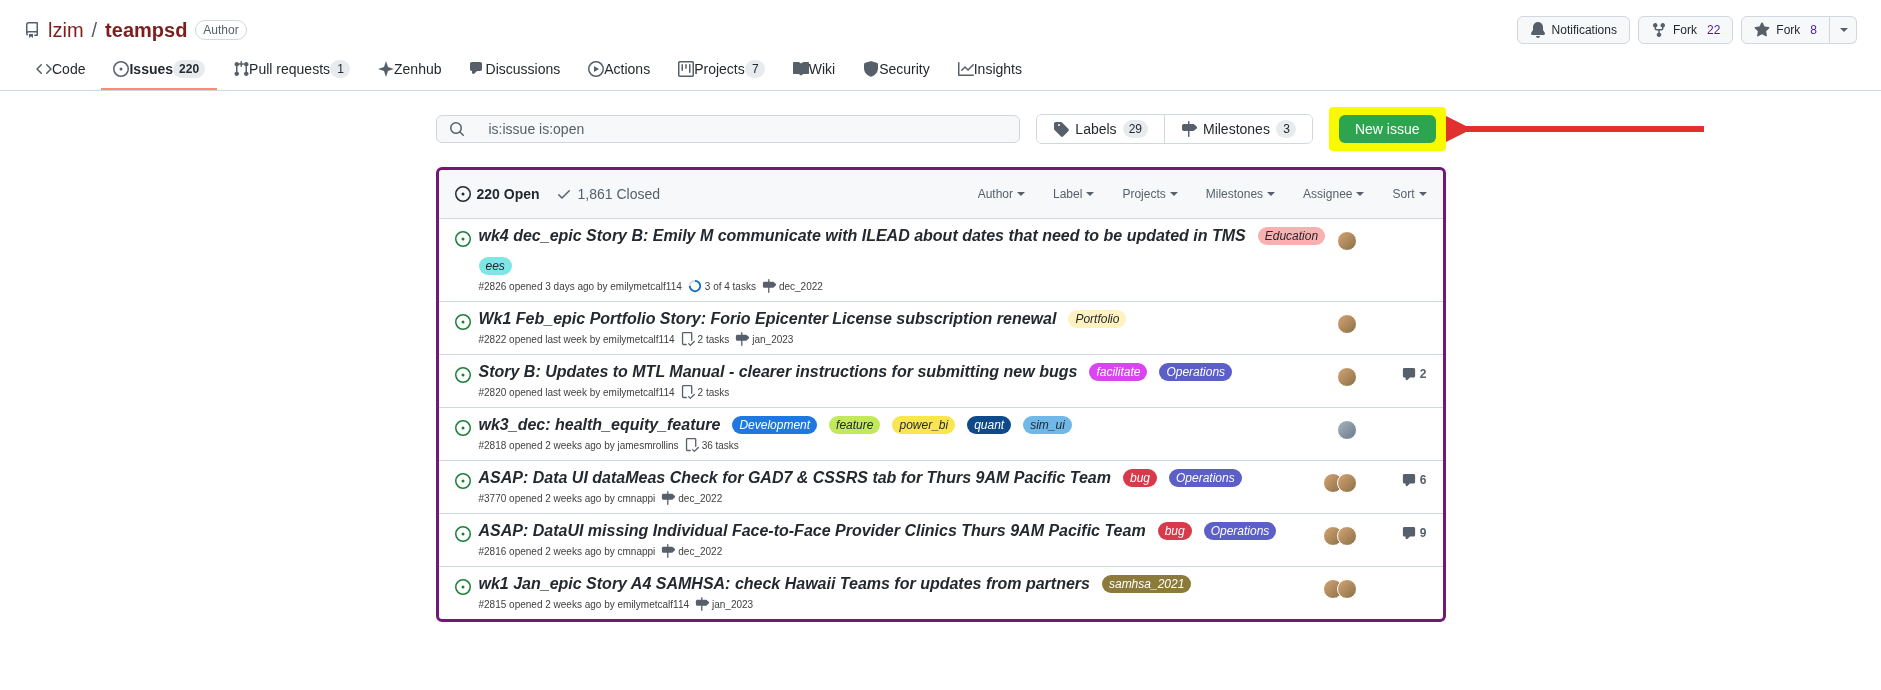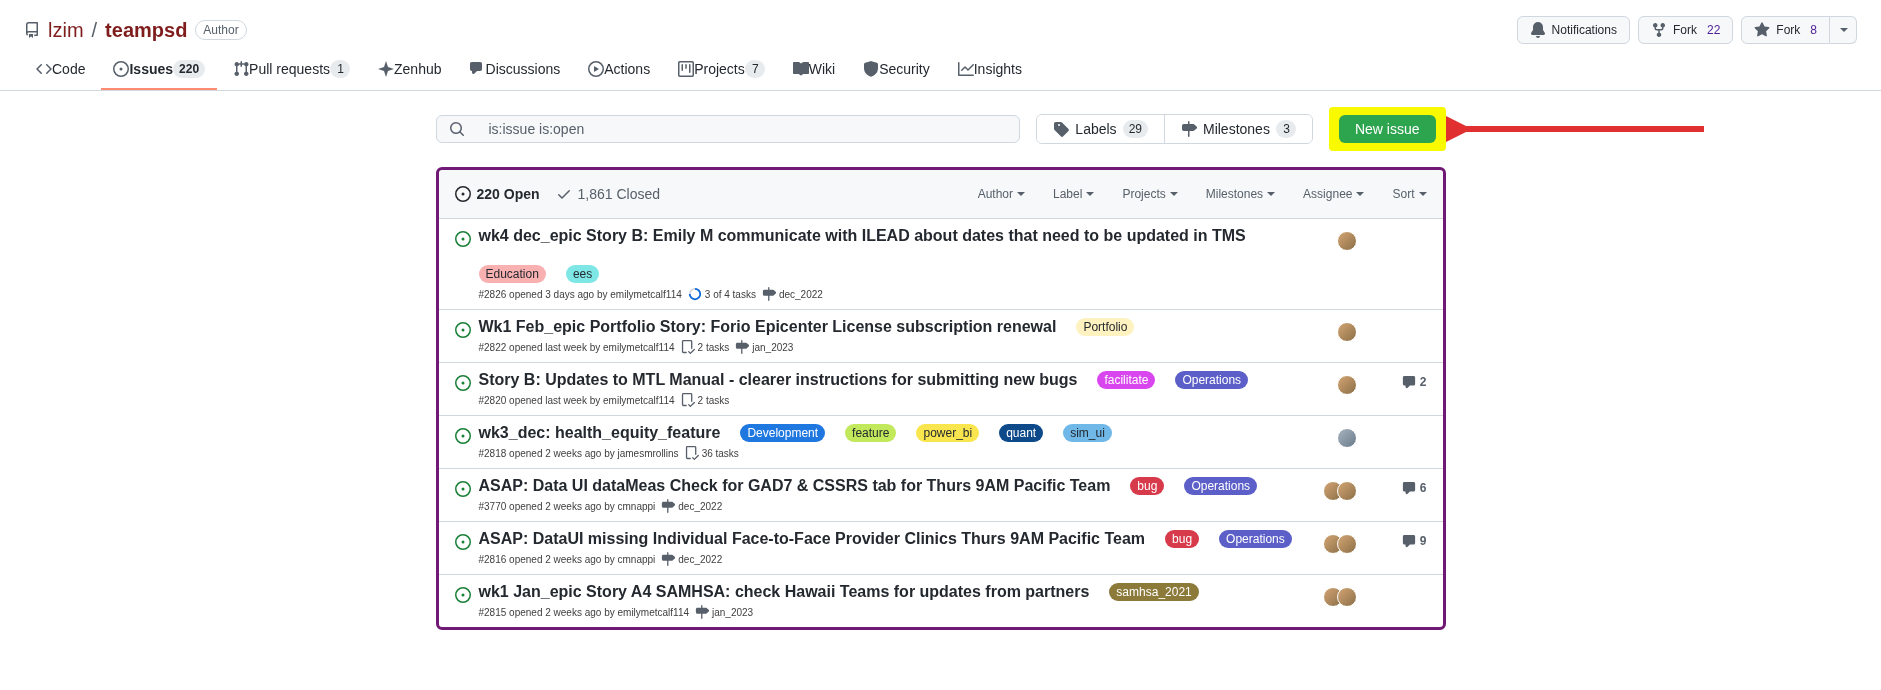--- a/index.html
+++ b/index.html
@@ -51,21 +51,21 @@
   .state-closed { color:#57606a; display:flex; align-items:center; gap:6px; }
   .filters { display:flex; gap:28px; color:#57606a; font-size:12px; }
   .filters span { display:inline-flex; align-items:center; gap:2px; }
   .caret { width:0; height:0; border-left:4px solid transparent; border-right:4px solid transparent; border-top:4px solid #57606a; display:inline-block; margin-left:2px; }
 
   .issue-row { display:flex; padding:8px 16px; border-bottom:1px solid #d0d7de; gap:8px; }
   .issue-row:last-child { border-bottom:none; }
   .issue-icon { color:#1a7f37; flex-shrink:0; padding-top:4px; }
   .issue-icon svg { fill:#1a7f37; }
   .issue-content { flex:1; min-width:0; }
-  .issue-title-line { display:flex; align-items:center; flex-wrap:wrap; gap:20px; }
+  .issue-title-line { display:flex; align-items:center; flex-wrap:wrap; gap:12px;font-style:italic; }
   .issue-title { font-weight:600; font-size:16px; color:#24292f; }
   .label { border-radius:2em; padding:0 7px; font-size:12px; font-weight:500; line-height:18px; display:inline-block; white-space:nowrap; }
   .issue-meta { color:#404040; font-size:10px; margin-top:4px; display:flex; align-items:center; gap:6px; flex-wrap:wrap; }
   .issue-meta svg { fill:#57606a; }
   .issue-side { display:flex; align-items:flex-start; gap:40px; padding-top:4px; }
   .assignees { display:flex; }
   .avatar { width:20px; height:20px; border-radius:50%; background:linear-gradient(135deg,#d4a574,#8b6f47); border:1px solid #fff; margin-left:-6px; }
   .avatar:first-child { margin-left:0; }
   .avatar.male { background:linear-gradient(135deg,#a8b5c0,#6a7a8a); }
   .comments { display:flex; align-items:center; gap:4px; color:#57606a; font-size:12px; font-weight:600; min-width:30px; justify-content:flex-end; }

